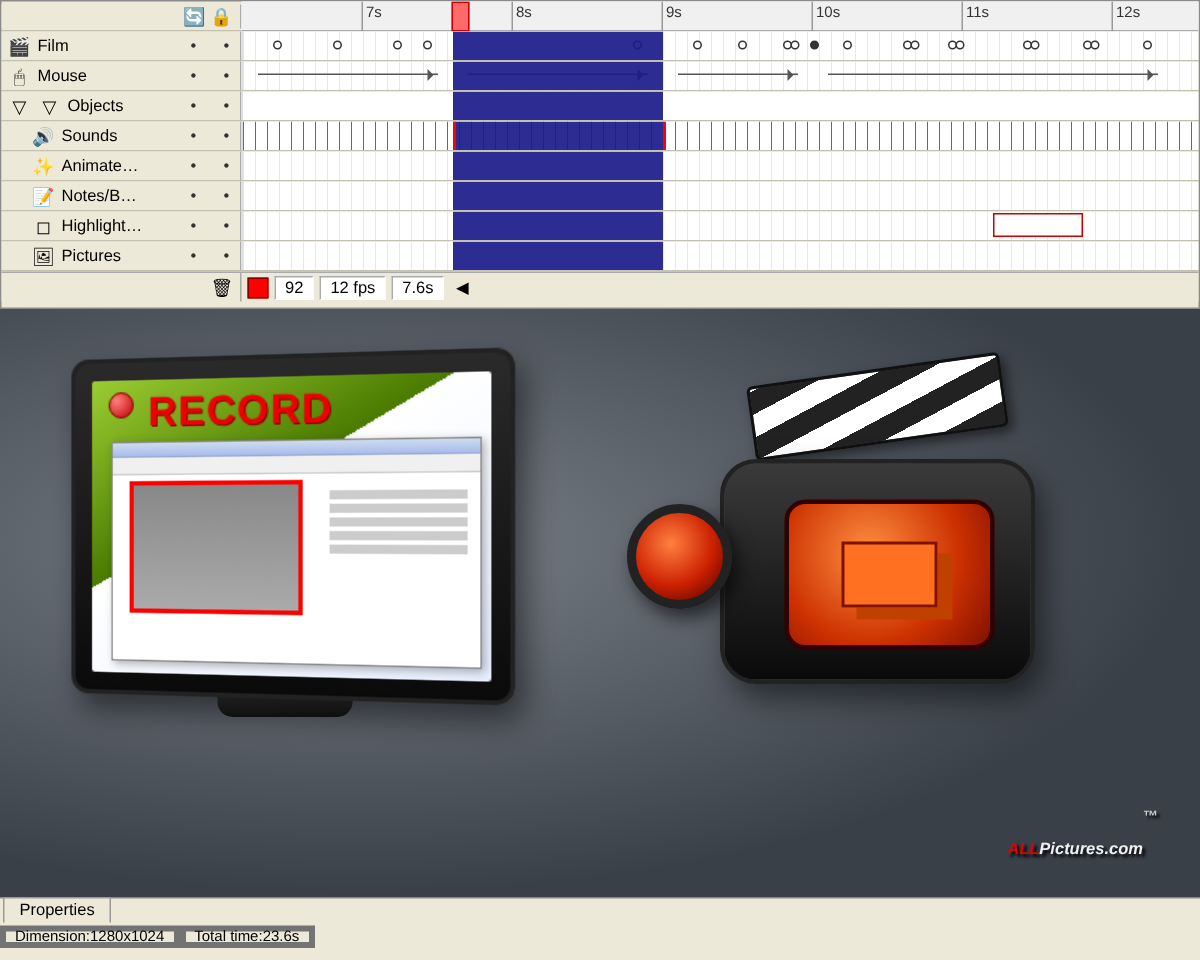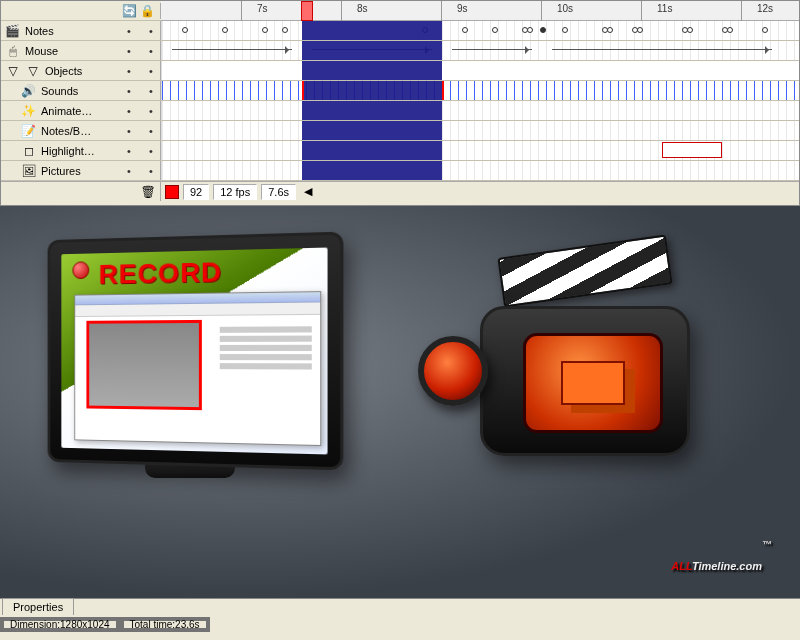--- a/index.html
+++ b/index.html
@@ -9,21 +9,21 @@
 .timeline-area { height: 206px; border: 1px solid #8a8a8a; display: flex; flex-direction: column; background: #ece9d8; }
 .track-head { width: 160px; background: #ece9d8; border-right: 1px solid #aaa; }
 .hrow { height: 20px; display: flex; align-items: center; border-bottom: 1px solid #c4c0b0; }
 .trk-row { height: 20px; display: flex; border-bottom: 1px solid #c4c0b0; }
 .trk-label { width: 160px; display: flex; align-items: center; padding-left: 4px; gap: 4px; background: #ece9d8; border-right: 1px solid #aaa; }
 .trk-label.sub { padding-left: 20px; }
 .ico { width: 16px; height: 16px; display: inline-flex; align-items: center; justify-content: center; font-size: 12px; }
 .dot-col { width: 18px; text-align: center; color: #333; }
 .ruler-area { flex: 1; position: relative; background: #fff; overflow: hidden; }
 .ruler { height: 20px; border-bottom: 1px solid #aaa; position: relative; background: #f0f0f0; }
-.tick { position: absolute; top: 0; height: 20px; border-left: 1px solid #999; font-size: 10px; color: #333; padding-left: 15px; padding-top: 2px; }
+.tick { position: absolute; top: 0; height: 20px; border-left: 1px solid #999; font-size: 10px; color: #333; padding-left: 2px; padding-top: 2px; }
 .playhead { position: absolute; top: 0; width: 12px; height: 20px; background: #ff6b6b; border: 1px solid #c00; }
 .lane { flex: 1; position: relative; background: #fff; border-left: 1px solid #ddd; overflow: hidden; }
 .sel { position: absolute; top: 0; bottom: 0; background: #1a1a8a; opacity: 0.92; }
 .frameticks { position: absolute; inset: 0; background-image: repeating-linear-gradient(90deg,#e8e8e8 0,#e8e8e8 1px,transparent 1px,transparent 8px); }
 .blueticks { position: absolute; inset: 0; background-image: repeating-linear-gradient(90deg,#4060ff 0,#4060ff 1px,transparent 1px,transparent 8px); }
 .keydots { position: absolute; top: 6px; left: 0; right: 0; height: 8px; }
 .keydot { position: absolute; width: 6px; height: 6px; border: 1px solid #333; border-radius: 50%; background: #fff; }
 .keydot.f { background: #333; }
 .arrow-seg { position: absolute; top: 8px; height: 4px; border-top: 1px solid #555; }
 .arrow-seg:after { content:''; position:absolute; right:-1px; top:-4px; border:4px solid transparent; border-left-color:#555; }
@@ -80,21 +80,21 @@
           <div class="playhead" style="left:140px"></div>
         </div>
       </div>
     </div>
 
     <div id="tracks">
         <div class="trk-row">
     <div class="trk-label ">
 
       <span class="ico">🎬</span>
-      <span>Notes</span>
+      <span>Film</span>
       <span style="flex:1"></span>
       <span class="dot-col">•</span>
       <span class="dot-col">•</span>
     </div>
     <div class="lane">
             <div class="frameticks"></div>
       <div class="keydots">
         <span class="keydot" style="left:20px"></span>
               <span class="keydot" style="left:60px"></span>
               <span class="keydot" style="left:100px"></span>
@@ -262,21 +262,21 @@
       <div class="mon-stand"></div>
     </div>
     <div class="camera">
       <div class="clap"></div>
       <div class="cam-body">
         <div class="cam-screen"></div>
       </div>
       <div class="lens"></div>
     </div>
     <div class="brand">
-      <span class="a">ALL</span><span class="b">Timeline.com</span><span class="tm">™</span>
+      <span class="a">ALL</span><span class="b">Pictures.com</span><span class="tm">™</span>
     </div>
   </div>
 
   <div class="bottom-tabs">
     <div class="tab">Properties</div>
     <div class="statline">
       <div class="statcell">Dimension:1280x1024</div>
       <div class="statcell">Total time:23.6s</div>
     </div>
   </div>

